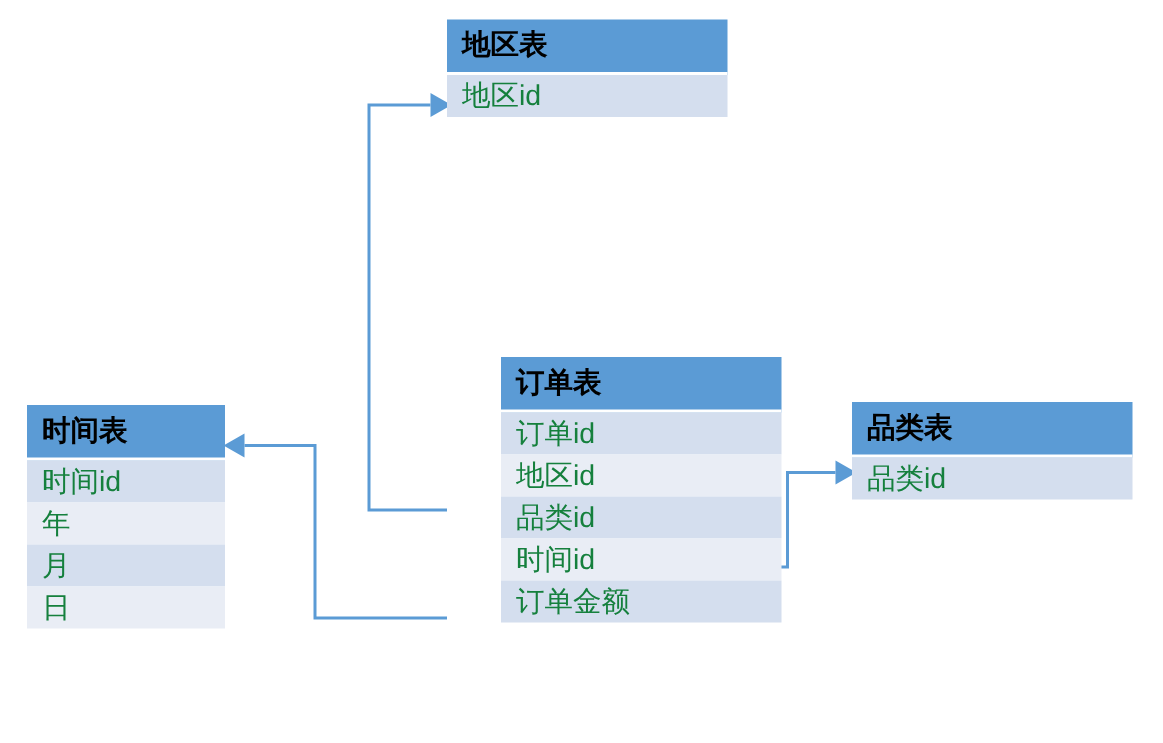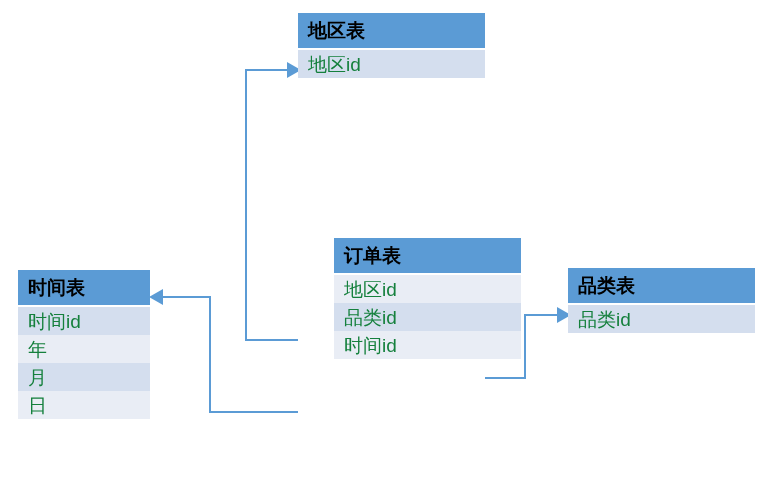--- a/index.html
+++ b/index.html
@@ -95,23 +95,25 @@
   <div class="er-table" style="left:18px; top:238px; width:132px;margin-top:32px;">
     <div class="tbl-header">时间表</div>
     <div class="tbl-row shade-a">时间id</div>
     <div class="tbl-row shade-b">年</div>
     <div class="tbl-row shade-a">月</div>
     <div class="tbl-row shade-b">日</div>
   </div>
 
   <div class="er-table" style="left:298px; top:238px; width:187px;margin-left:36px;">
     <div class="tbl-header">订单表</div>
+    <div class="tbl-row shade-a">订单id</div>
     <div class="tbl-row shade-b">地区id</div>
     <div class="tbl-row shade-a">品类id</div>
     <div class="tbl-row shade-b">时间id</div>
+    <div class="tbl-row shade-a">订单金额</div>
   </div>
 
   <div class="er-table" style="left:568px; top:268px; width:187px;">
     <div class="tbl-header">品类表</div>
     <div class="tbl-row shade-a">品类id</div>
   </div>
 
 </div>
 
 </body></html>

